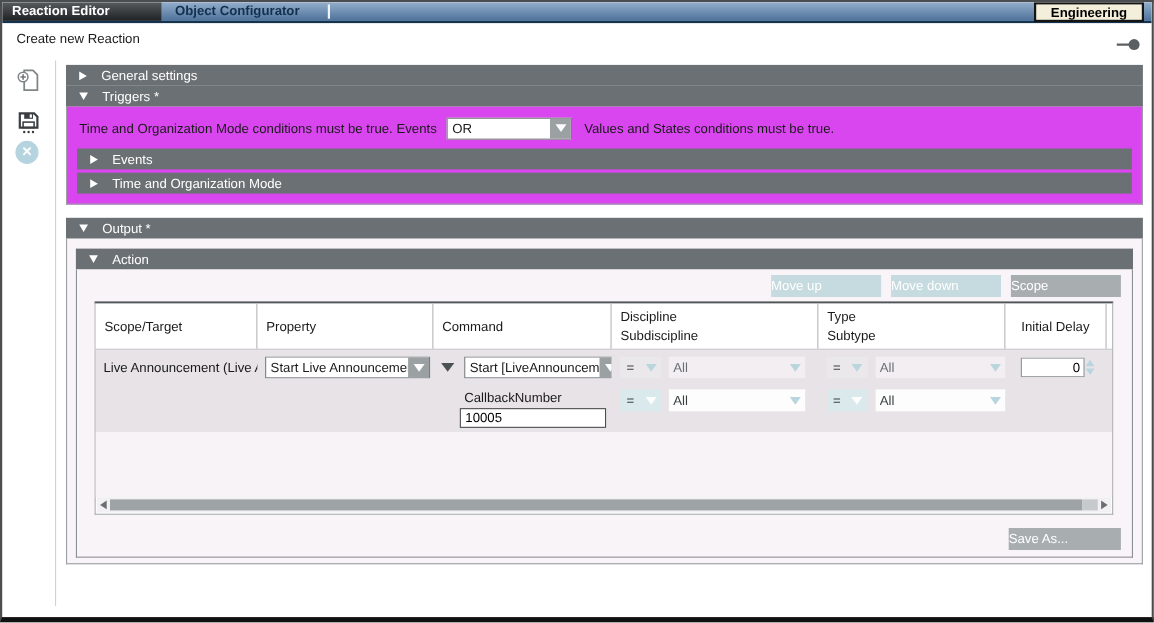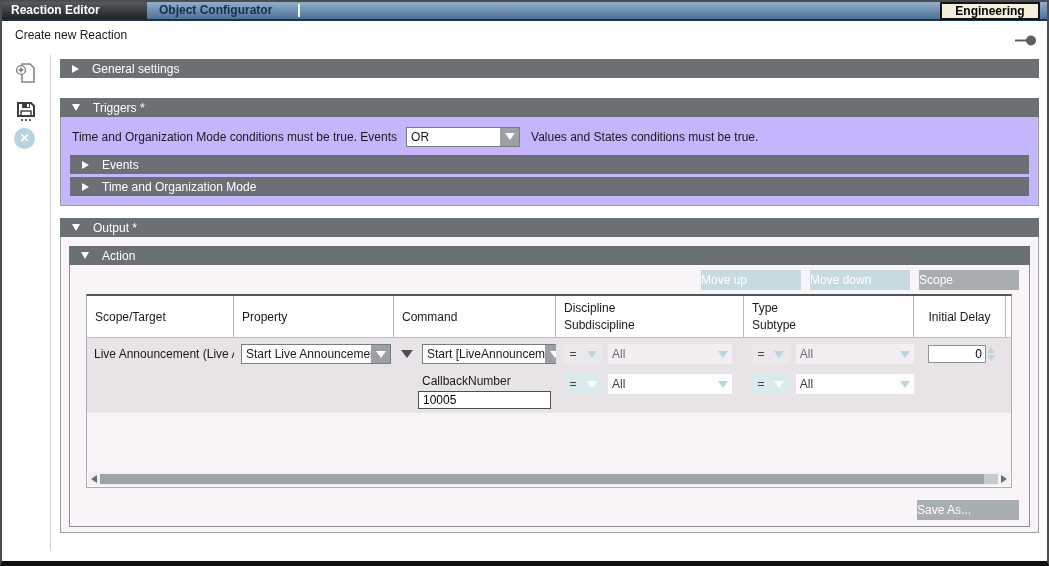--- a/index.html
+++ b/index.html
@@ -40,22 +40,22 @@
 
   
   .content { position:absolute; left:58px; top:55px; width:979px; }
   .sec-header { display:flex; align-items:center; height:19px; background:#6b7074;
     color:#fff; padding-left:12px; cursor:pointer; }
   .sec-header .lbl { margin-left:13px; }
   .tri-r { width:0; height:0; border-top:4px solid transparent; border-bottom:4px solid transparent; border-left:7px solid #fff; }
   .tri-dn { width:0; height:0; border-left:4px solid transparent; border-right:4px solid transparent; border-top:7px solid #fff; }
 
   .gen-header { margin-top:2px; }
-  .trg-header { margin-top:20px; }
-  .trg-box { border:1px solid #9b9fa2; border-top:none; background:#c4b5fd; padding:9px 9px 6px 9px; }
+  .trg-header { margin-top:0; }
+  .trg-box { border:1px solid #9b9fa2; border-top:none; background:#d946ef; padding:9px 9px 6px 9px; }
   .cond-row { display:flex; align-items:center; margin:0 0 8px 2px; height:21px; }
   .cond-row .txt1 { margin-right:9px; }
   .cond-row .txt2 { margin-left:11px; }
   .sub-header { margin-bottom:3px; }
 
   .out-header { margin-top:12px; }
   .out-box { border:1px solid #9b9fa2; border-top:none; background:#f8f4f8; padding:9px 8px 5px 8px; }
   .act-box { border:1px solid #8d9194; border-top:none; background:#f8f4f8; padding:4px 7px 6px 7px; }
 
   .btn-row { display:flex; justify-content:flex-end; gap:9px; margin:1px 3px 0 0; }

